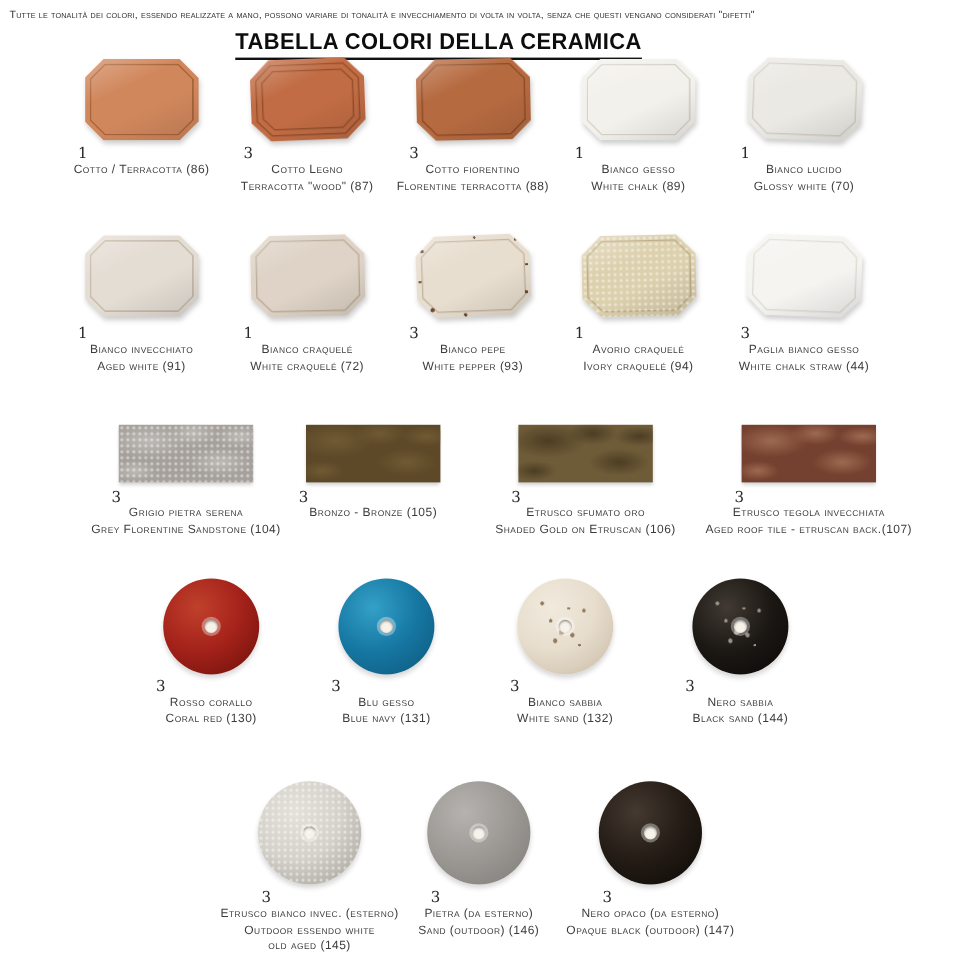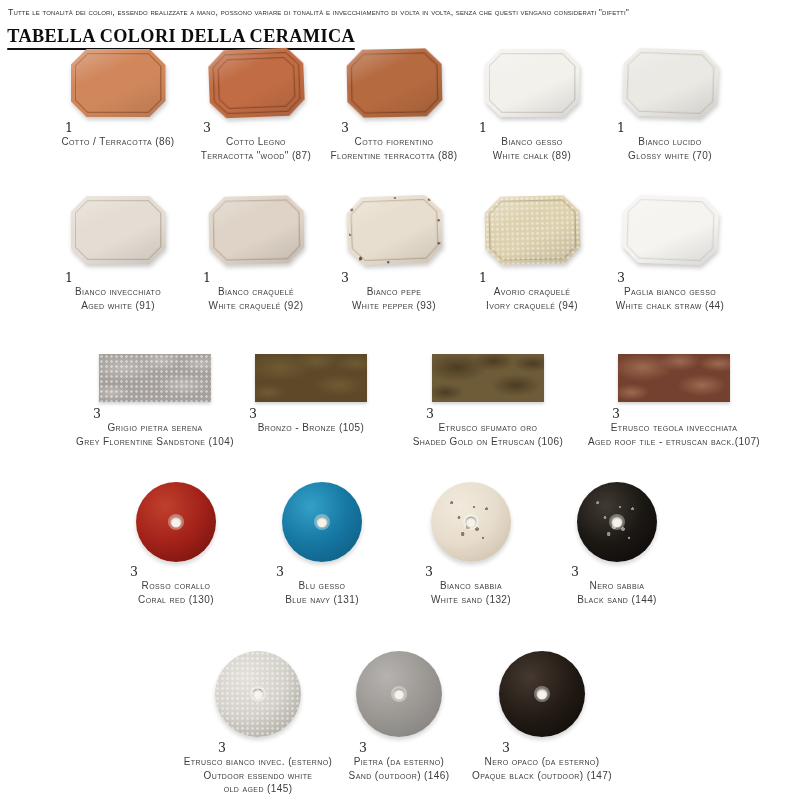--- a/index.html
+++ b/index.html
@@ -2,21 +2,21 @@
 <html><head>
 <meta charset="utf-8">
 <style>
   html,body{margin:0;padding:0;background:#fff;}
   .canvas{position:relative;width:800px;height:800px;background:#ffffff;overflow:hidden;
           font-family:"Liberation Sans",sans-serif;}
 
   .disclaimer{position:absolute;top:7px;left:8px;right:8px;text-align:left;
     font-size:8.8px;color:#2e2e2e;font-variant:small-caps;letter-spacing:.14px;}
 
-  .title-wrap{position:absolute;top:25px;left:0;right:70px;text-align:left;font-family:Liberation Serif, serif;}
+  .title-wrap{position:absolute;top:25px;left:0;right:70px;text-align:center;}
   .title{display:inline-block;font-size:19px;font-weight:bold;color:#0d0d0d;
     letter-spacing:.4px;border-bottom:2.5px solid #111;padding-bottom:1px;
     transform:scaleX(.96);}
 
   .cell{position:absolute;display:flex;flex-direction:column;align-items:center;}
   .w150{width:150px}.w180{width:180px}.w160{width:160px}.w200{width:200px}
   .swatch-wrap{display:flex;align-items:center;justify-content:center;}
   .h74{height:74px}.h80{height:80px}.h56{height:56px}.h84{height:84px}.h92{height:92px}
 
   .drop{filter:drop-shadow(1px 3px 2px rgba(0,0,0,.20));}
@@ -187,21 +187,21 @@
     <div class="swatch-wrap h80">
         <div class="drop r-1">
       <div class="tile" style="--base: #ded3c6; --line: #baac9a;">
         <div class="frame"></div>
         <div class="shade"></div>
       </div>
     </div>
       </div>
     <div class="num ml22">1</div>
     <div class="lbl">Bianco craquelé</div>
-    <div class="lbl">White craquelé (92)</div>
+    <div class="lbl">White craquelé (72)</div>
   </div>
 
   <div class="cell w150" style="left:319px;top:190px">
     <div class="swatch-wrap h80">
         <div class="drop r-2">
       <div class="tile" style="--base: #e8decf; --line: #c3b4a0; --speck: #6b4a33;">
         <div class="frame"></div>
         <div class="pepper"></div>
         <div class="shade"></div>
       </div>

